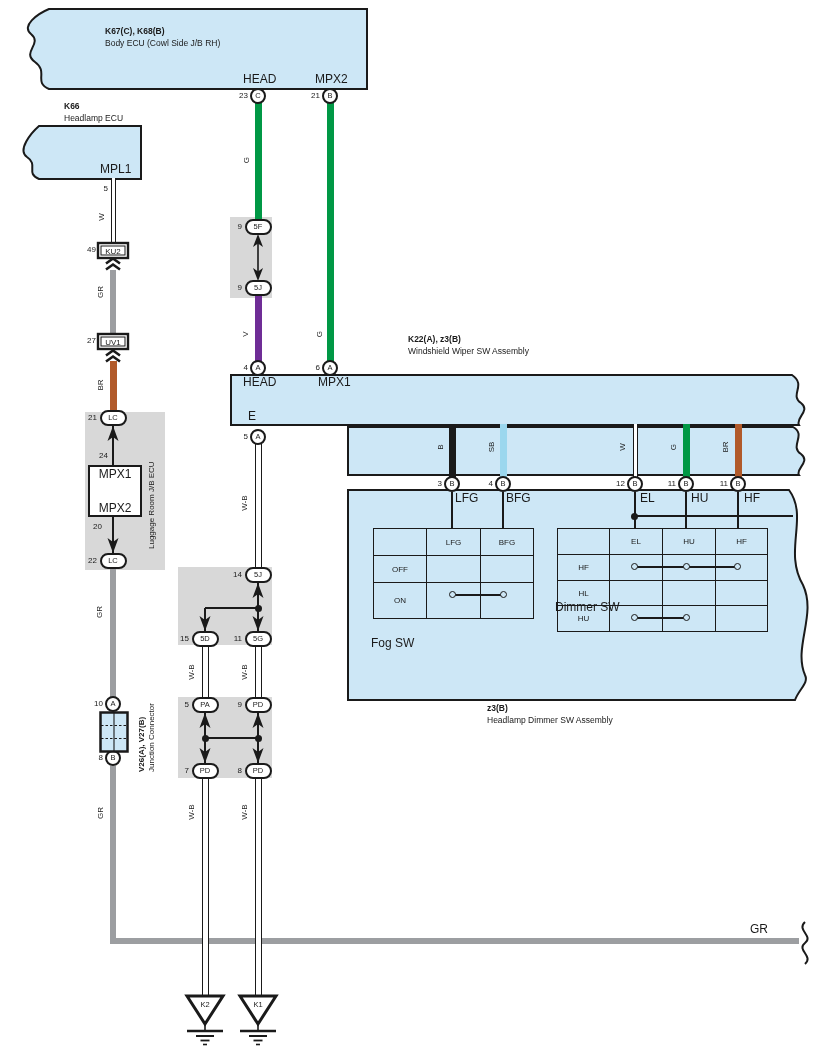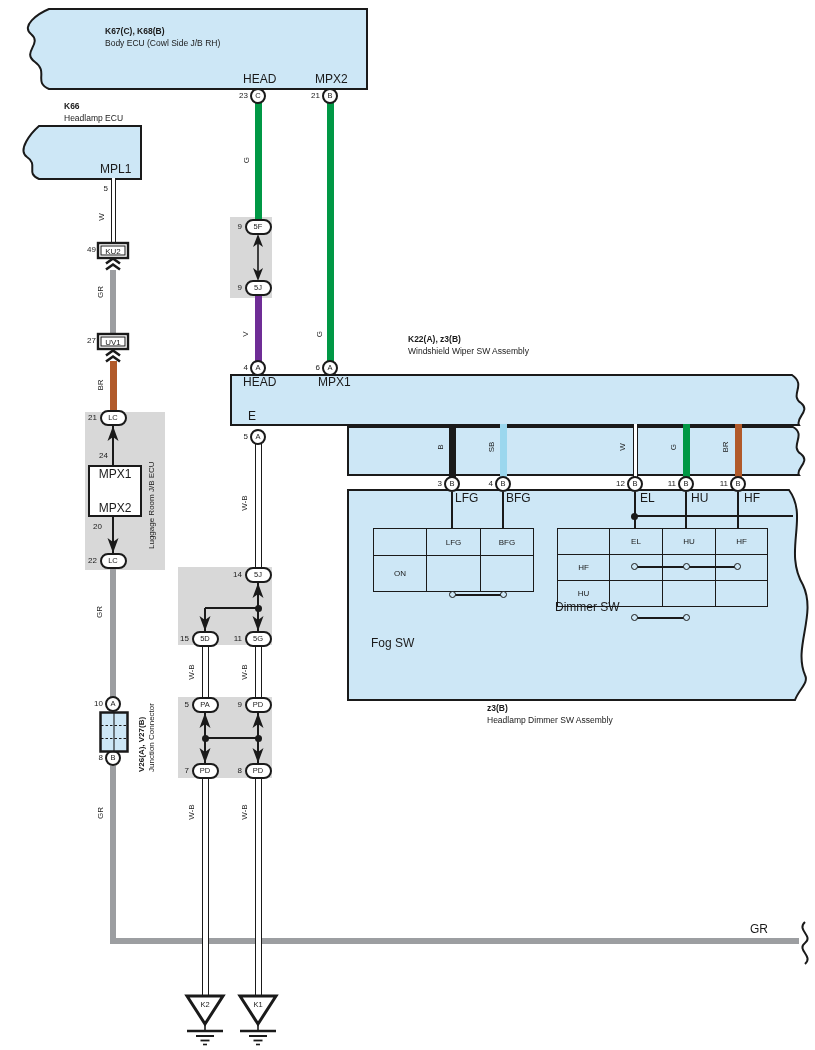--- a/index.html
+++ b/index.html
@@ -108,20 +108,25 @@
   <div class="dot" style="left:201.5px;top:734.5px"></div>
   <div class="dot" style="left:254.5px;top:734.5px"></div>
 
   <table class="tbl" style="left:373px;top:528px;width:157px">
     <tbody>
         <tr style="height:27px">
       <td style="width:52px"></td>
       <td style="width:53px">LFG</td>
       <td style="width:52px">BFG</td>
     </tr>
+    <tr style="height:27px">
+      <td>OFF</td>
+      <td></td>
+          <td></td>
+    </tr>
     <tr style="height:36px">
       <td>ON</td>
       <td></td>
           <td></td>
     </tr>
   </tbody>
     </table>
   <div class="cline" style="left:452px;top:594px;width:51px"></div>
   <div class="cdot" style="left:448.5px;top:591px"></div>
   <div class="cdot" style="left:499.5px;top:591px"></div>
@@ -130,20 +135,26 @@
   <table class="tbl" style="left:557px;top:528px;width:206px">
     <tbody>
         <tr style="height:26px">
       <td style="width:51px"></td>
       <td style="width:52px">EL</td>
       <td style="width:52px">HU</td>
       <td style="width:51px">HF</td>
     </tr>
     <tr style="height:26px">
       <td>HF</td>
+      <td></td>
+          <td></td>
+          <td></td>
+    </tr>
+    <tr style="height:25px">
+      <td>HL</td>
       <td></td>
           <td></td>
           <td></td>
     </tr>
     <tr style="height:26px">
       <td>HU</td>
       <td></td>
           <td></td>
           <td></td>
     </tr>

